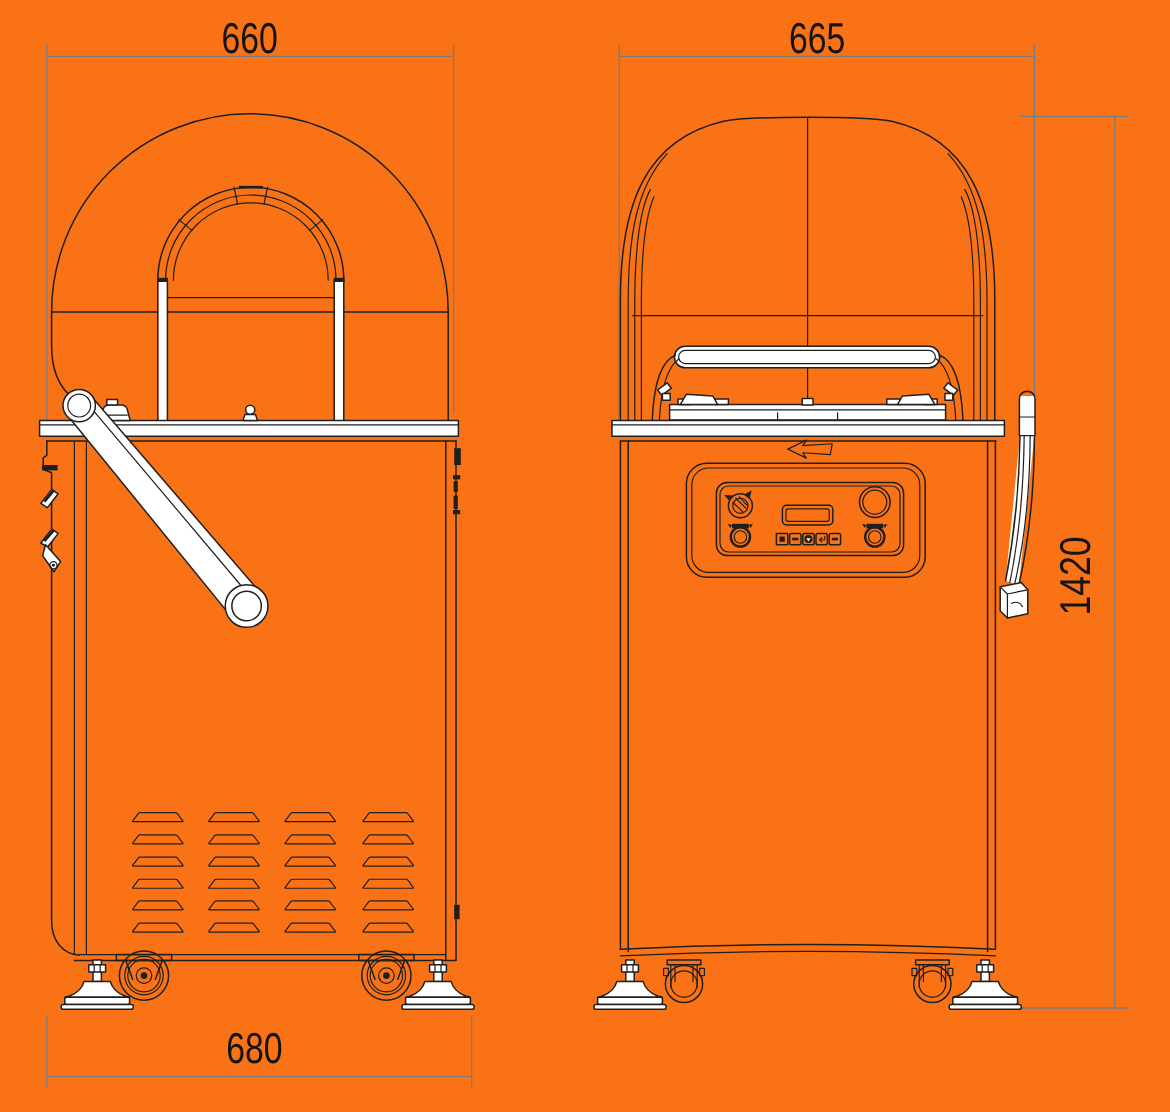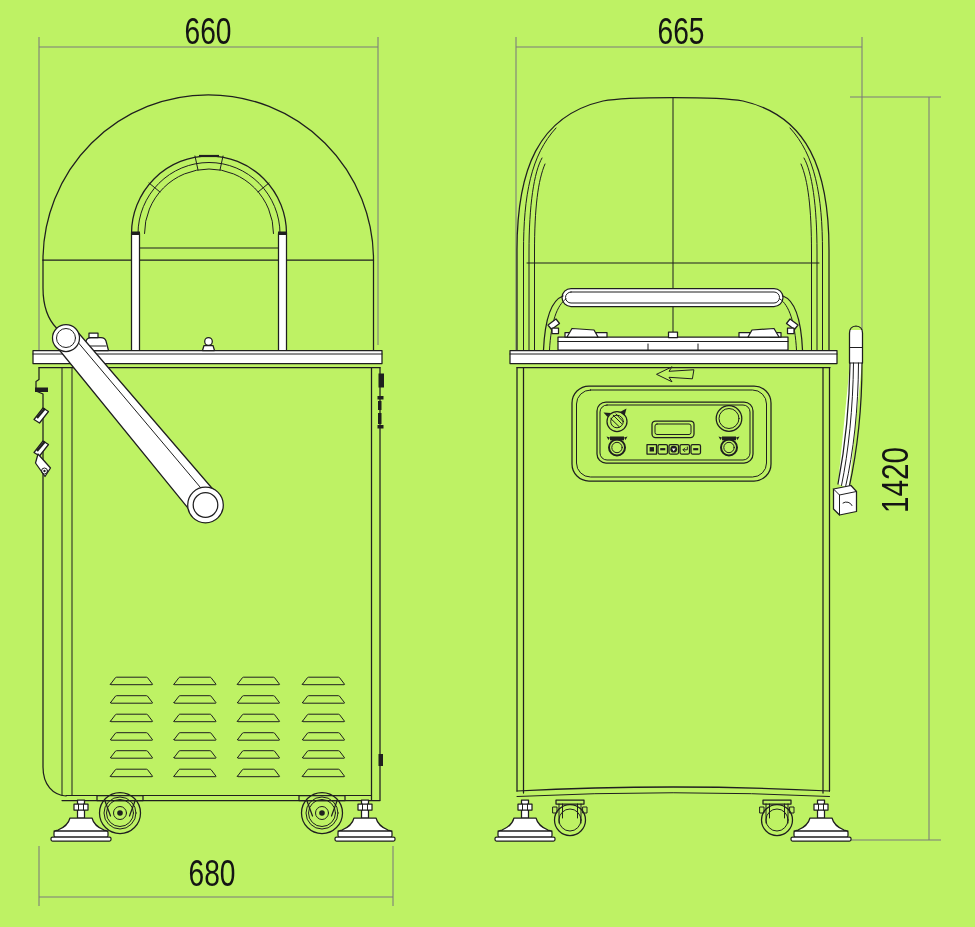--- a/index.html
+++ b/index.html
@@ -1,16 +1,16 @@
 <!DOCTYPE html>
 <html><head>
 <meta charset="utf-8">
 <style>
   html,body{margin:0;padding:0;background:#ffffff;}
-  .stage{position:relative;width:975px;height:927px;background:#bef264;overflow:hidden;}
+  .stage{position:relative;width:975px;height:927px;background:#f97316;overflow:hidden;}
   svg{display:block;}
   
   .d    {fill:none;stroke:#1f1f1f;stroke-width:1.25;stroke-linecap:round;stroke-linejoin:round;}
   .d2   {fill:none;stroke:#1f1f1f;stroke-width:1;stroke-linecap:round;stroke-linejoin:round;}
   .thk  {fill:none;stroke:#1f1f1f;stroke-width:2.2;stroke-linecap:butt;}
   .wf   {fill:#ffffff;stroke:none;}
   .wfs  {fill:#ffffff;stroke:#1f1f1f;stroke-width:1.25;stroke-linejoin:round;}
   .bk   {fill:#1f1f1f;stroke:none;}
   .dim  {fill:none;stroke:#7b7b7b;stroke-width:1.05;}
   text.dimlabel{font-family:"Liberation Sans","DejaVu Sans",sans-serif;font-size:36px;fill:#141414;}

